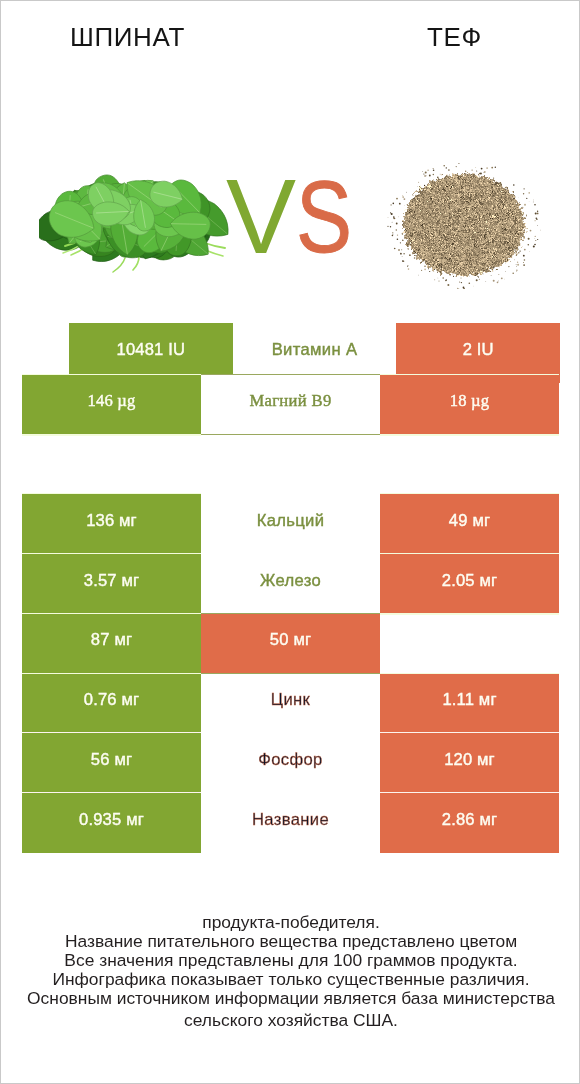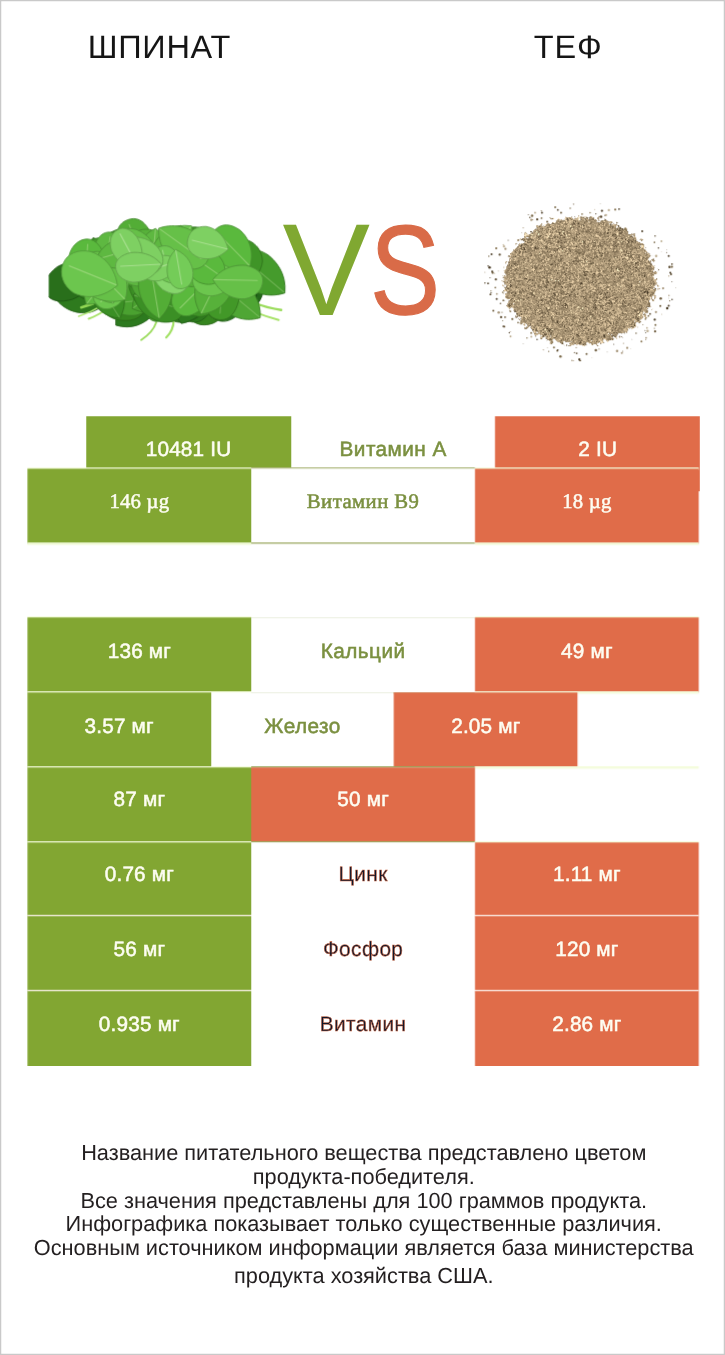--- a/index.html
+++ b/index.html
@@ -440,21 +440,21 @@
             <circle cx="37.9" cy="11.0" r="0.6" fill="#5a4a30"></circle>
             <circle cx="9.6" cy="55.7" r="0.4" fill="#bdae92"></circle>
             <circle cx="51.9" cy="115.0" r="0.3" fill="#6e5c3e"></circle>
             <circle cx="72.9" cy="0.2" r="0.6" fill="#6e5c3e"></circle>
           </g>
       </svg>
     </div>
   </div>
 
   <div id="table">
-      <div class="row" style="position: absolute; left: 0px; top: 18px; width: 538px; height: 59.7778px; padding-left: 47px;">
+      <div class="row" style="position: absolute; left: 0px; top: 8px; width: 538px; height: 59.7778px; padding-left: 47px;">
         <div class="cell cell-left">
           <div class="ctext">
             <span class="val">10481 IU</span>
           </div>
         </div>
         <div class="cell cell-mid">
           <div class="ctext">
             <span class="nut green">Витамин А</span>
           </div>
         </div>
@@ -470,21 +470,21 @@
         <div class="s-right"></div>
       </div>
       <div class="row" style="position: absolute; left: 0px; top: 59.7778px; width: 537px; height: 59.7778px; font-family: Liberation Serif, serif;">
         <div class="cell cell-left">
           <div class="ctext">
             <span class="val">146 µg</span>
           </div>
         </div>
         <div class="cell cell-mid">
           <div class="ctext">
-            <span class="nut green">Витамин B9</span>
+            <span class="nut green">Магний B9</span>
           </div>
         </div>
         <div class="cell cell-right">
           <div class="ctext">
             <span class="val">18 µg</span>
           </div>
         </div>
       </div>
       <div class="sep green" style="top: 118.556px;">
         <div class="s-left"></div>
@@ -528,21 +528,21 @@
           <div class="ctext">
             <span class="val">49 мг</span>
           </div>
         </div>
       </div>
       <div class="sep green" style="top: 238.111px;">
         <div class="s-left"></div>
         <div class="s-mid"></div>
         <div class="s-right"></div>
       </div>
-      <div class="row" style="position: absolute; left: 0px; top: 239.111px; width: 440px; height: 59.7778px; justify-content: flex-end;">
+      <div class="row" style="position: absolute; left: 0px; top: 239.111px; width: 537px; height: 59.7778px; justify-content: flex-end;">
         <div class="cell cell-left">
           <div class="ctext">
             <span class="val">3.57 мг</span>
           </div>
         </div>
         <div class="cell cell-mid">
           <div class="ctext">
             <span class="nut green">Железо</span>
           </div>
         </div>
@@ -619,32 +619,32 @@
         <div class="s-right"></div>
       </div>
       <div class="row" style="position: absolute; left: 0px; top: 478.222px; width: 537px; height: 59.7778px;">
         <div class="cell cell-left">
           <div class="ctext">
             <span class="val">0.935 мг</span>
           </div>
         </div>
         <div class="cell cell-mid">
           <div class="ctext">
-            <span class="nut orange">Витамин</span>
+            <span class="nut orange">Название</span>
           </div>
         </div>
         <div class="cell cell-right">
           <div class="ctext">
             <span class="val">2.86 мг</span>
           </div>
         </div>
       </div>
     </div>
 
   <div id="footer">
+      <div>продукта-победителя.</div>
       <div>Название питательного вещества представлено цветом</div>
-      <div>продукта-победителя.</div>
       <div>Все значения представлены для 100 граммов продукта.</div>
       <div>Инфографика показывает только существенные различия.</div>
       <div>Основным источником информации является база министерства</div>
-      <div>продукта хозяйства США.</div>
+      <div>сельского хозяйства США.</div>
     </div>
 </div>
 
 </body></html>

